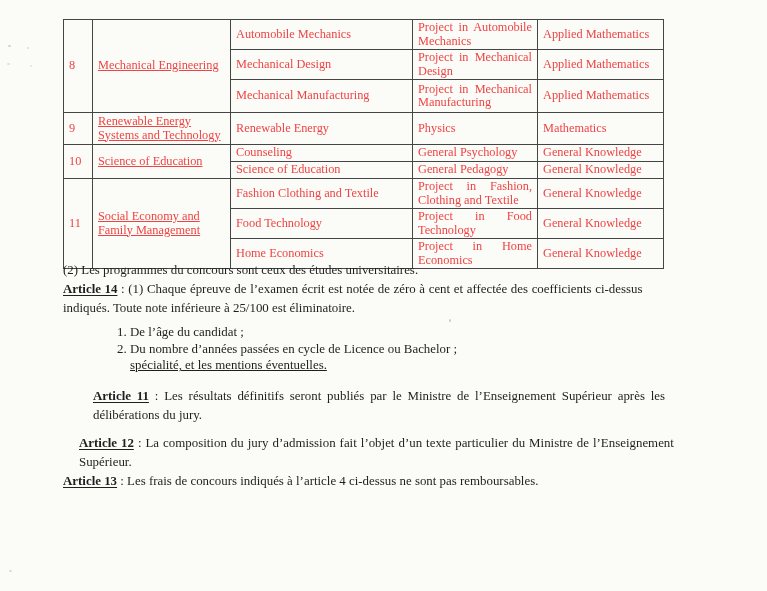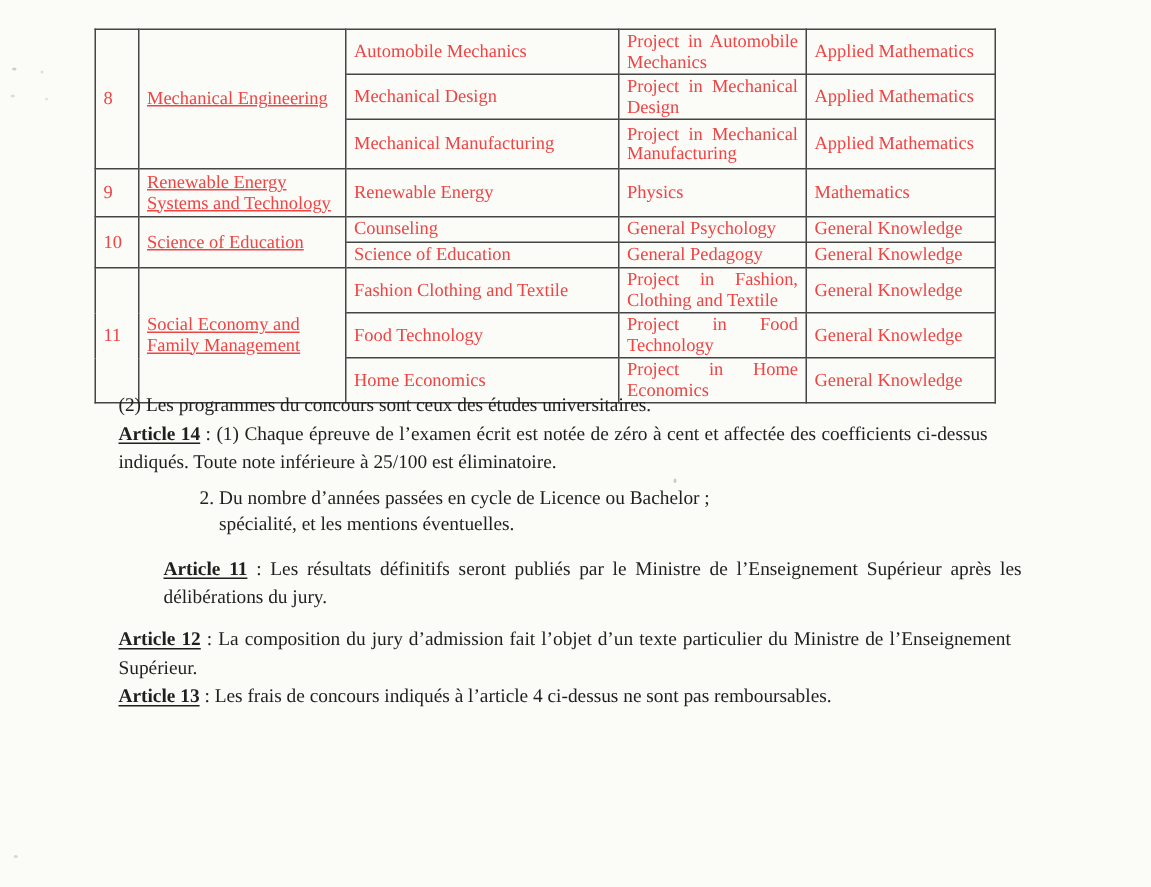--- a/index.html
+++ b/index.html
@@ -26,35 +26,35 @@
   }
   td.num{padding-left:7px;}
   td.spec{padding-left:6px;text-decoration:underline;}
   td.opt{padding-left:6px;}
   td.paper{text-align:justify;}
   tr.h28{height:28px;} tr.h30{height:30px;} tr.h33{height:33px;}
   tr.h32{height:32px;} tr.h17{height:17px;} tr.h27{height:27px;}
   tr.h29{height:29px;}
   
   .content{
-    position:absolute;left:79px;top:261px;width:660px;
+    position:absolute;left:63px;top:261px;width:660px;
     font-size:12.9px;color:#1f1f1f;
   }
   .content p{margin:0;}
   .line{line-height:19px;white-space:nowrap;}
   .programs{margin:24px 0 0 48px;line-height:19px;white-space:nowrap;}
   .a10l1{margin-top:15px;word-spacing:0.4px;}
   .a10l2{margin-left:42px;}
   .note2{margin:9px 0 0 49px;}
   .list{margin:6px 0 0 54px;}
   .li{line-height:16.5px;white-space:nowrap;}
   .li .n{display:inline-block;width:13px;}
-  .licont{margin-left:13px;}
+  .licont{margin-left:13px;text-decoration:underline;}
   .para11{margin-top:13px;margin-left:30px;}
-  .para12{margin-top:9px;}
+  .para12{margin-top:9px;margin-left:16px;}
   .a13{margin-top:9px;}
   .sp11{word-spacing:2.6px;}
   .sp12{word-spacing:0.8px;}
   .lbl{font-weight:bold;text-decoration:underline;text-underline-offset:2px;}
   
   .speck{position:absolute;border-radius:50%;background:#9a9a95;opacity:.45;}
 </style>
 </head>
 <body>
 
@@ -127,20 +127,21 @@
 
   <div class="content">
 
     <p class="programs">(2) Les programmes du concours sont ceux des études universitaires.</p>
 
     <p class="line a10l1"><span class="lbl">Article 14</span> <span>: (1) Chaque épreuve de l’examen écrit est notée de zéro à cent et affectée des coefficients ci-dessus</span></p>
     <p class="line a10l2">indiqués. Toute note inférieure à 25/100 est éliminatoire.</p>
 
 
     <div class="list">
+      <div class="li"><span class="n">1.</span><span>De l’âge du candidat ;</span></div>
       <div class="li"><span class="n">2.</span><span>Du nombre d’années passées en cycle de Licence ou Bachelor ;</span></div>
       <div class="li licont">spécialité, et les mentions éventuelles.</div>
     </div>
 
     <div class="para11">
       <p class="line sp11"><span class="lbl">Article 11</span> <span>: Les résultats définitifs seront publiés par le Ministre de l’Enseignement Supérieur après les</span></p>
       <p class="line">délibérations du jury.</p>
     </div>
 
     <div class="para12">

